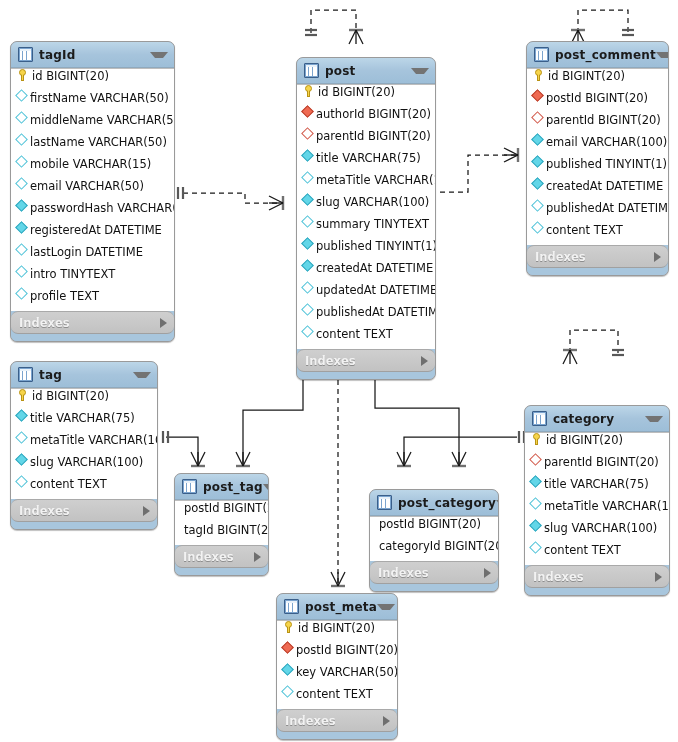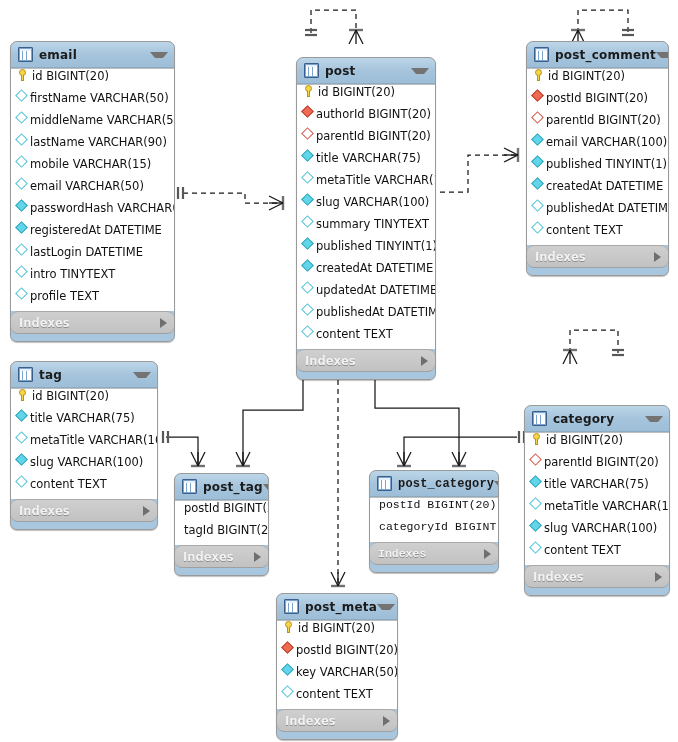--- a/index.html
+++ b/index.html
@@ -205,39 +205,39 @@
         <use href="#crow-v-up" x="338" y="586"></use>
       </g>
 
     </g>
   </svg>
 
   <div id="tables-layer">
       <div class="tbl" style="left: 10px; top: 41px; width: 165px;">
         <div class="tbl-head">
           <span class="tbl-icon"></span>
-          <span class="tbl-title">email</span>
+          <span class="tbl-title">tagId</span>
           <span class="tbl-caret"></span>
         </div>
         <div class="tbl-cols">
           <div class="col">
             <span class="gl ic-key"></span>
             <span>id BIGINT(20)</span>
           </div>
           <div class="col">
             <span class="gl ic-dia dia-null"></span>
             <span>firstName VARCHAR(50)</span>
           </div>
           <div class="col">
             <span class="gl ic-dia dia-null"></span>
             <span>middleName VARCHAR(50)</span>
           </div>
           <div class="col">
             <span class="gl ic-dia dia-null"></span>
-            <span>lastName VARCHAR(90)</span>
+            <span>lastName VARCHAR(50)</span>
           </div>
           <div class="col">
             <span class="gl ic-dia dia-null"></span>
             <span>mobile VARCHAR(15)</span>
           </div>
           <div class="col">
             <span class="gl ic-dia dia-null"></span>
             <span>email VARCHAR(50)</span>
           </div>
           <div class="col">
@@ -460,21 +460,21 @@
           <div class="col col-noicon">
             <span>tagId BIGINT(20)</span>
           </div>
         </div>
         <div class="tbl-foot">
           <span class="foot-label">Indexes</span>
           <span class="foot-caret"></span>
         </div>
         <div class="tbl-strip"></div>
       </div>
-      <div class="tbl" style="left: 369px; top: 470px; width: 130px; font-family: Liberation Mono, monospace;">
+      <div class="tbl" style="left: 369px; top: 489px; width: 130px;">
         <div class="tbl-head">
           <span class="tbl-icon"></span>
           <span class="tbl-title">post_category</span>
           <span class="tbl-caret"></span>
         </div>
         <div class="tbl-cols">
           <div class="col col-noicon">
             <span>postId BIGINT(20)</span>
           </div>
           <div class="col col-noicon">

